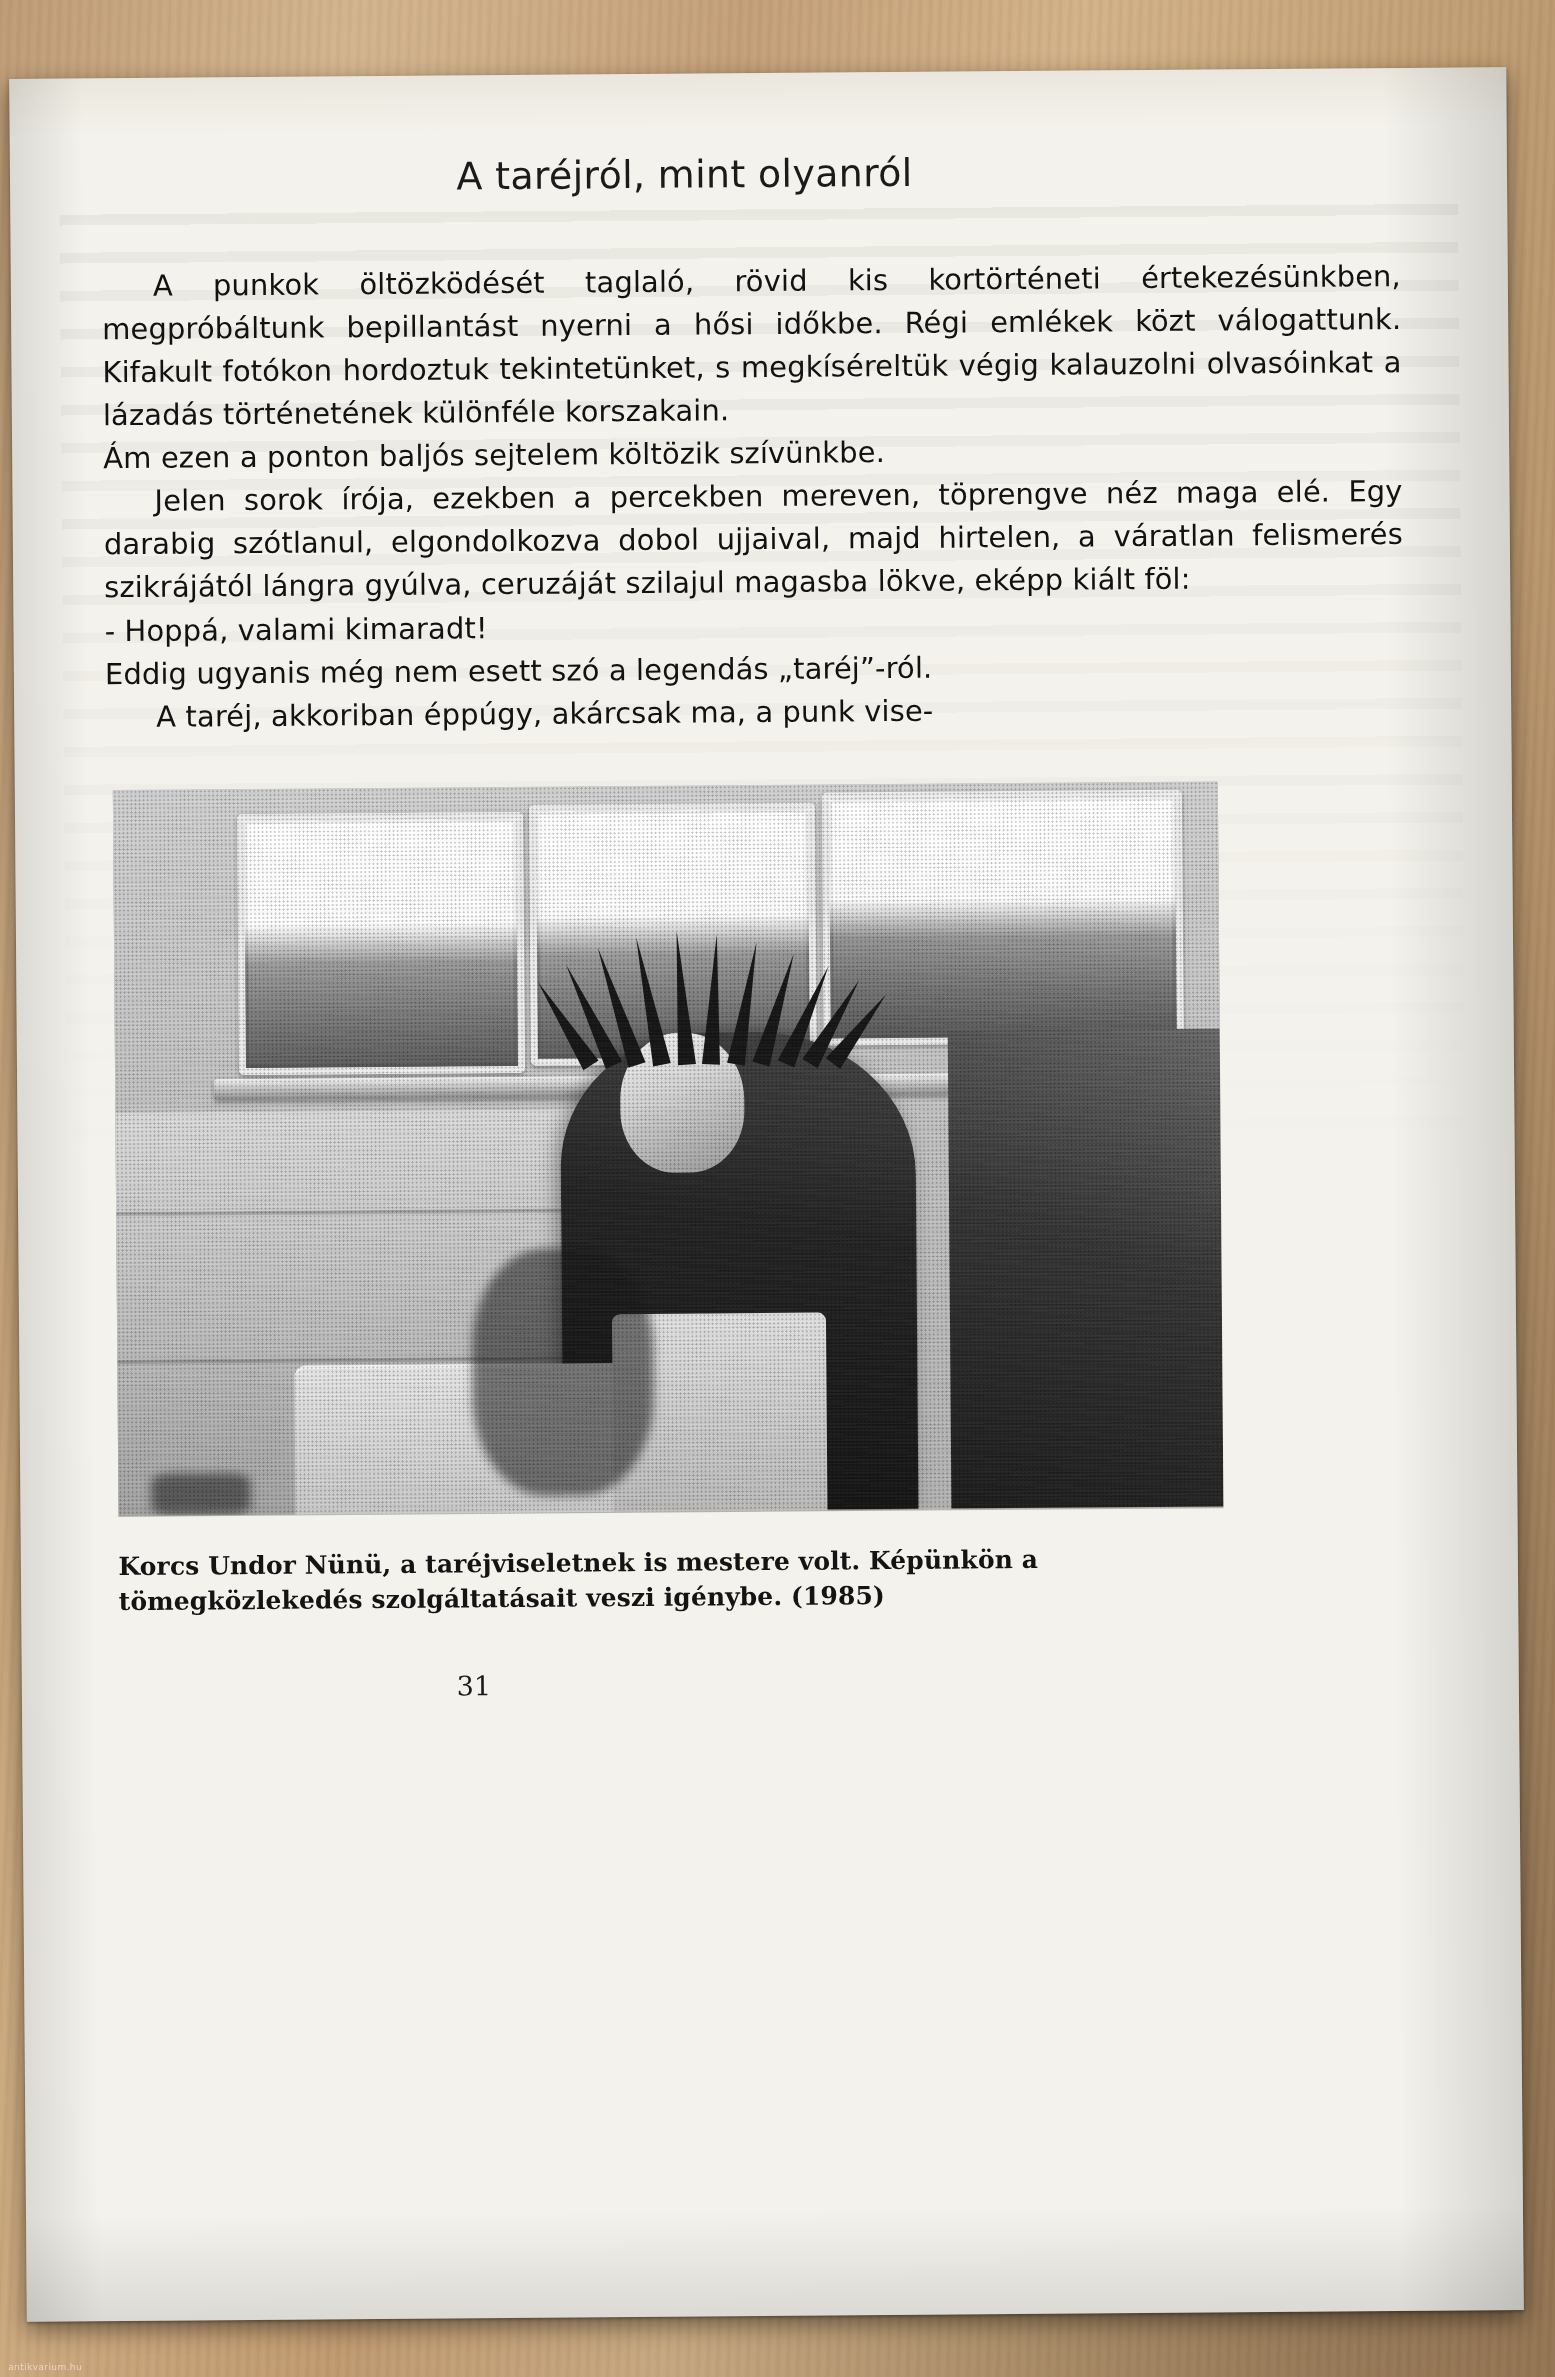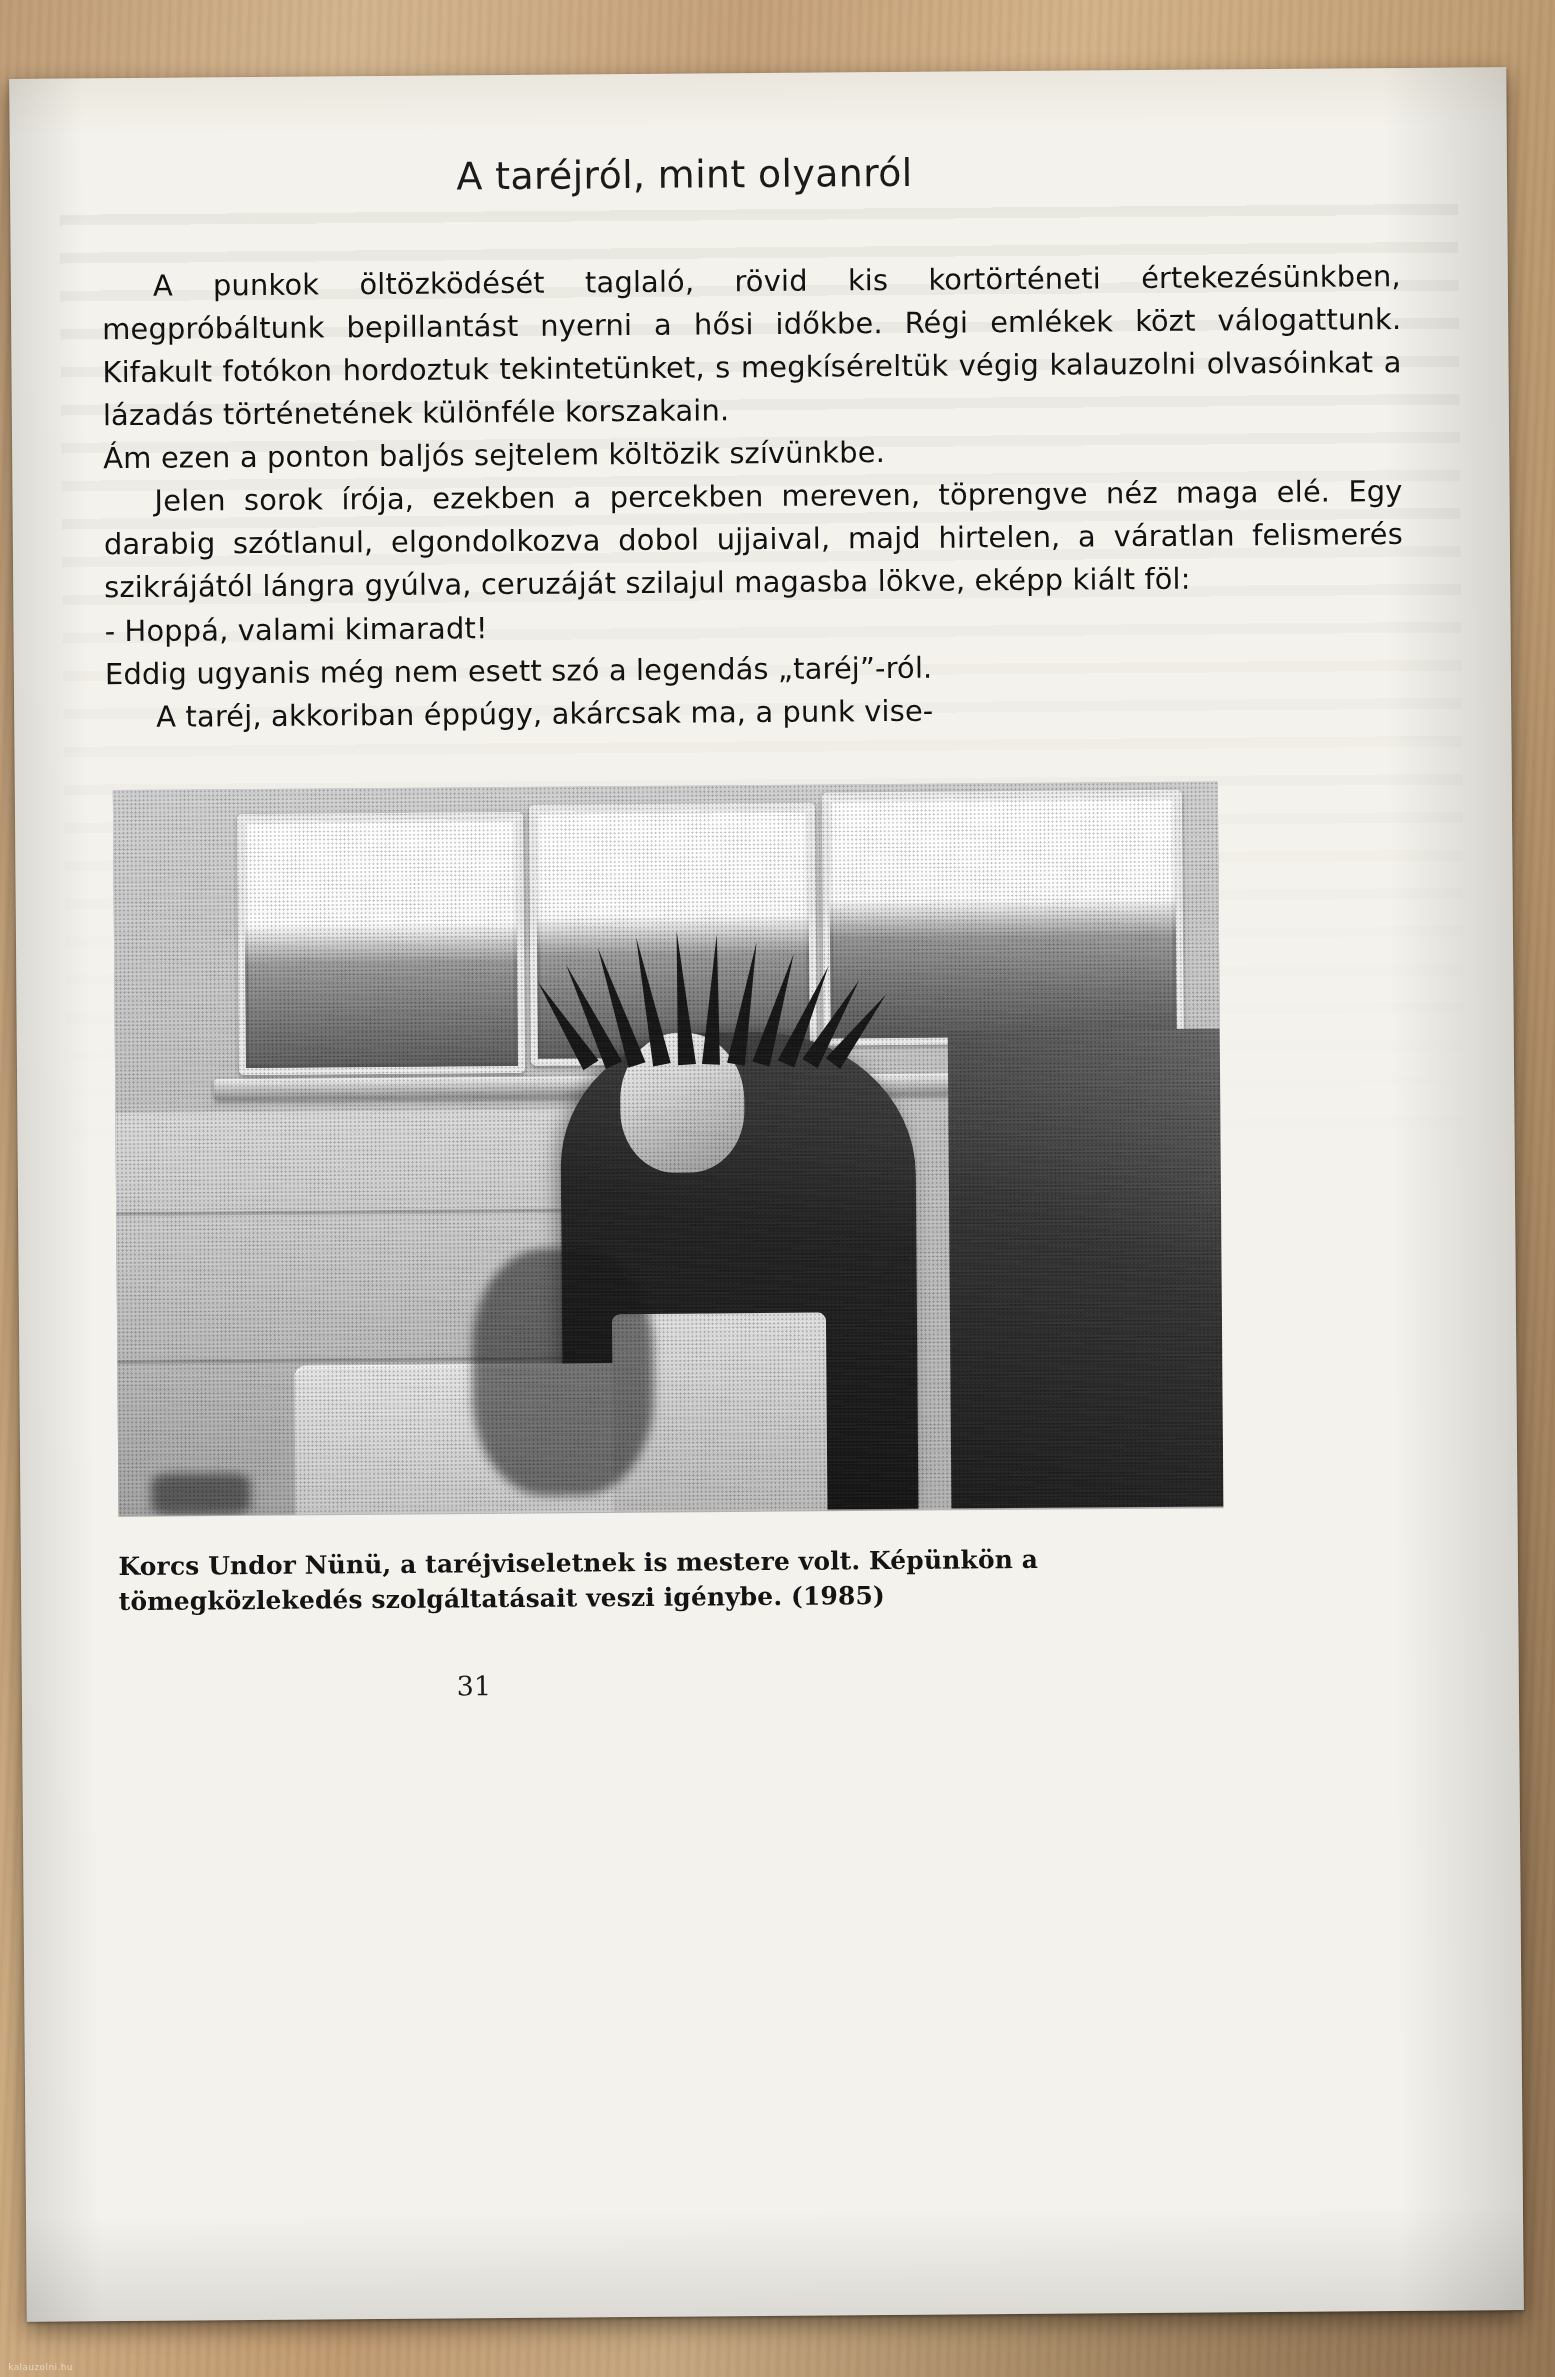--- a/index.html
+++ b/index.html
@@ -350,14 +350,14 @@
         <div class="halftone"></div>
       </div>
 
       <figcaption class="caption">Korcs Undor Nünü,  a taréjviseletnek is mestere volt. Képünkön  a tömegközlekedés szolgáltatásait veszi igénybe. (1985)</figcaption>
     </figure>
 
     <div class="page-number">31</div>
   </div>
 </div>
 
-<div class="watermark">kalauzolni.hu</div>
+<div class="watermark">antikvarium.hu</div>
 
 
 </body></html>

